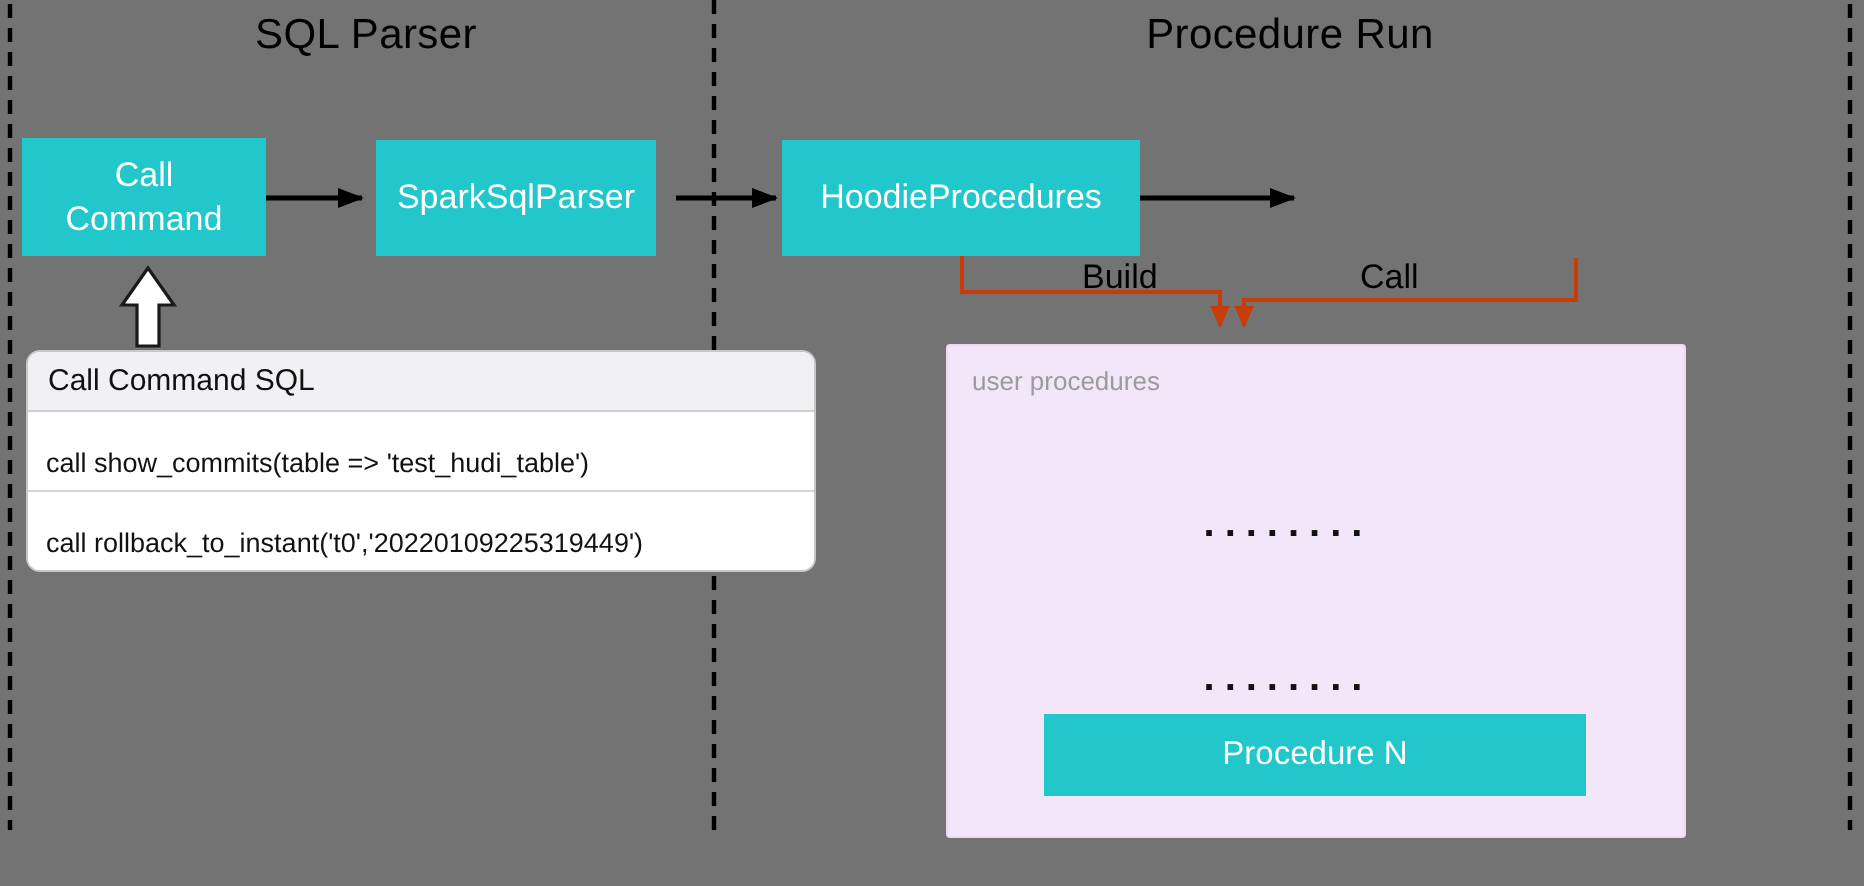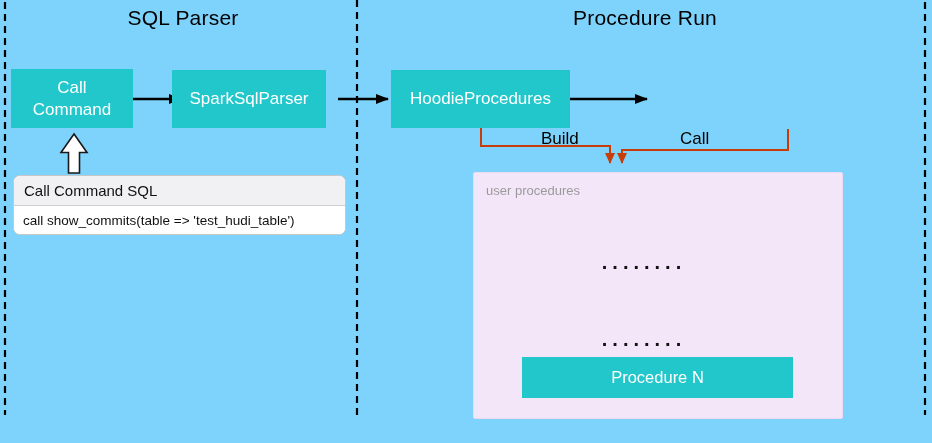--- a/index.html
+++ b/index.html
@@ -3,46 +3,46 @@
 <meta charset="utf-8">
 <style>
   :root{
     --node-fill:#21C7CB;
     --procedures-bg:#F3E6F8;
     --edge-orange:#C83C0A;
     --ink:#0d0d0d;
   }
   html,body{margin:0;padding:0;background:#ffffff;}
   body{font-family:"Liberation Sans","DejaVu Sans",sans-serif;color:var(--ink);}
-  .canvas{position:relative;width:932px;height:443px;background:#7dd3fc;overflow:hidden;}
+  .canvas{position:relative;width:932px;height:443px;background:#737373;overflow:hidden;}
   svg.overlay{position:absolute;left:0;top:0;width:932px;height:443px;pointer-events:none;}
 
   .section-title{position:absolute;top:6px;font-size:21px;letter-spacing:.2px;text-align:center;color:#000;}
   .node{
     position:absolute;background:var(--node-fill);color:#ffffff;
     display:flex;align-items:center;justify-content:center;text-align:center;
     font-size:17px;line-height:1.25;
   }
   .node.small-text{font-size:16px;}
   .node-inner{display:inline-block;}
   .wrap-narrow{max-width:86px;}
 
   .edge-label{position:absolute;font-size:17px;color:#000;text-align:left;width:70px;}
 
   .sql-panel{
-    position:absolute;left:13px;top:175px;width:333px;
+    position:absolute;left:13px;top:175px;width:395px;
     border:1px solid #c7c7c7;border-radius:7px;background:#ffffff;overflow:hidden;
     box-sizing:border-box;
   }
   .sql-panel-header{
     background:#f1f1f3;border-bottom:1px solid #cfcfcf;
     padding:4px 10px;font-size:15px;height:21px;line-height:21px;color:#111;
   }
   .sql-row{
-    background:#ffffff;padding:7px 9px 6px 9px;font-size:13.5px;color:#111;
+    background:#ffffff;padding:18px 9px 6px 9px;font-size:13.5px;color:#111;
     border-bottom:1px solid #d4d4d4;white-space:nowrap;
   }
   .sql-row:last-child{border-bottom:none;}
 
   .procedures-panel{
     position:absolute;left:437px;top:172px;width:370px;height:247px;
     background:var(--procedures-bg);border:1px solid #ecd9f2;border-radius:2px;
     box-sizing:border-box;
     margin-left:36px;
   }
@@ -92,33 +92,34 @@
 
     <polygon class="hollow-arrow" points="74,134 61,152.5 68.5,152.5 68.5,173 79.5,173 79.5,152.5 87,152.5"></polygon>
   </svg>
 
   <div class="section-title" style="left:83px;width:200px;">SQL Parser</div>
   <div class="section-title" style="left:545px;width:200px;">Procedure Run</div>
 
   <div class="node" style="left:11px;top:69px;width:122px;height:59px;">
     <span class="node-inner wrap-narrow">Call Command</span>
   </div>
-  <div class="node" style="left:172px;top:70px;width:154px;height:58px;">
+  <div class="node" style="left:188px;top:70px;width:140px;height:58px;">
     <span class="node-inner">SparkSqlParser</span>
   </div>
   <div class="node" style="left:391px;top:70px;width:179px;height:58px;">
     <span class="node-inner">HoodieProcedures</span>
   </div>
 
   <div class="edge-label" style="left:541px;top:129px;">Build</div>
   <div class="edge-label" style="left:680px;top:129px;">Call</div>
 
   <div class="sql-panel">
     <div class="sql-panel-header">Call Command SQL</div>
     <div class="sql-row">call show_commits(table =&gt; 'test_hudi_table')</div>
+    <div class="sql-row">call rollback_to_instant('t0','20220109225319449')</div>
   </div>
 
   <div class="procedures-panel">
     <div class="procedures-label">user procedures</div>
 
     <div class="dots" style="top:84px;">........</div>
     <div class="dots" style="top:161px;">........</div>
     <div class="proc-node" style="top:184px;">
       <span>Procedure N</span>
     </div>

